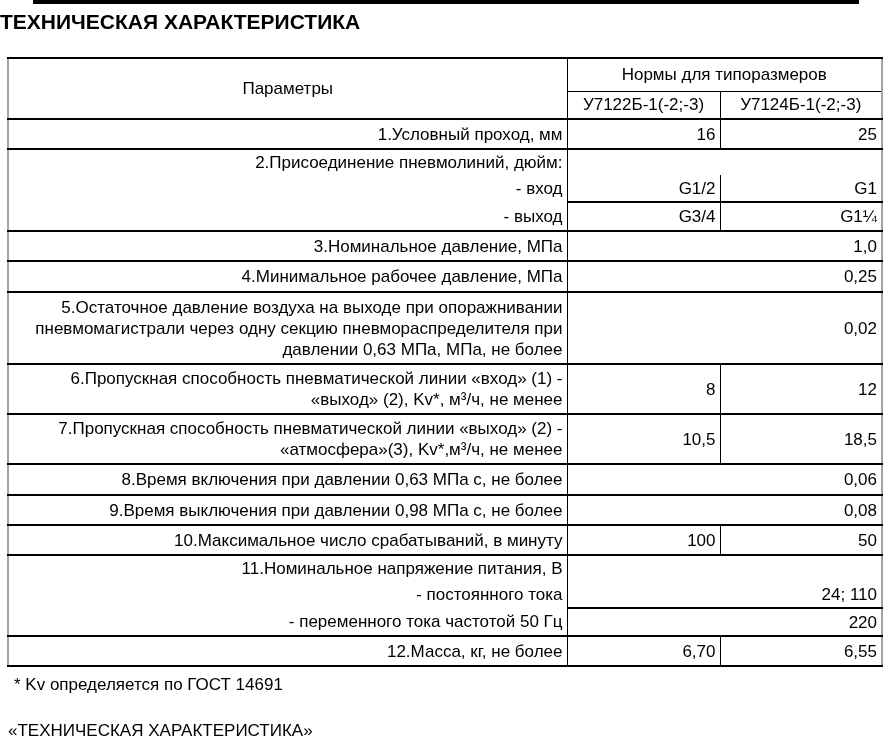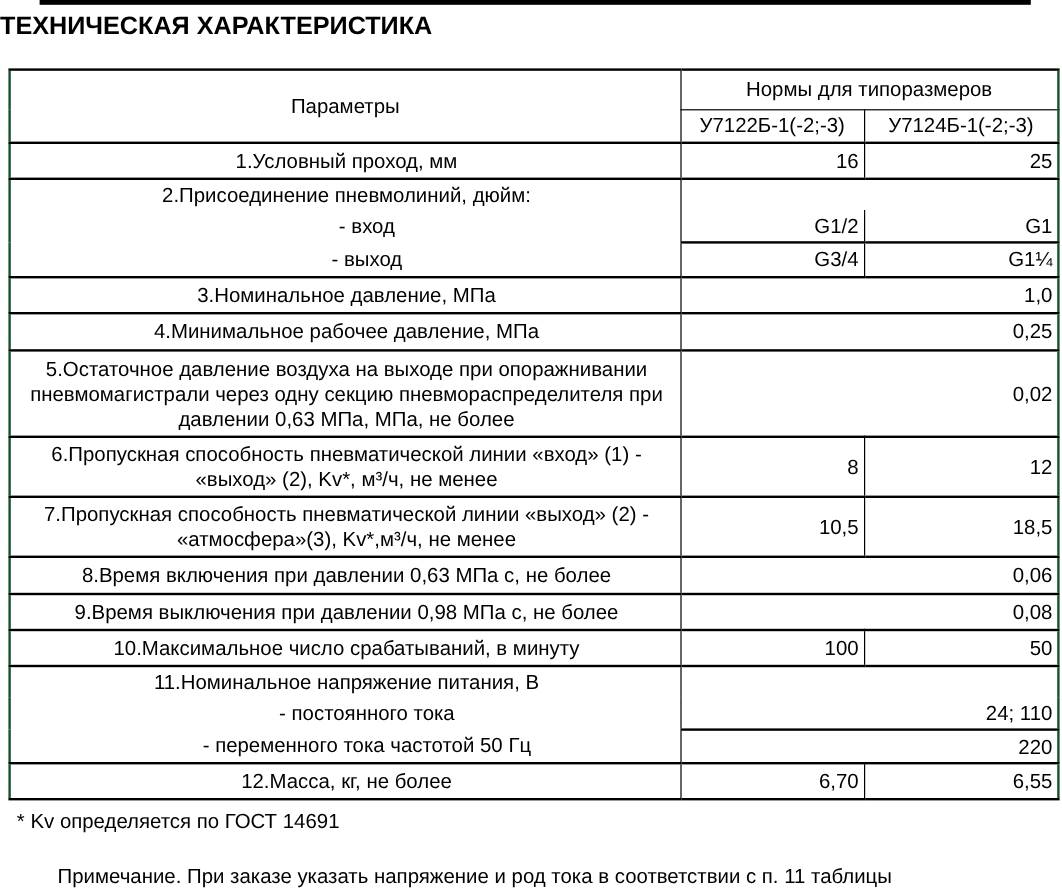--- a/index.html
+++ b/index.html
@@ -9,31 +9,31 @@
     font-family:"Liberation Sans", sans-serif; position:relative; overflow:hidden;
   }
   .topbar { position:absolute; top:0; left:33px; width:826px; height:4px; background:#000; }
   .title {
     font-size:21px; font-weight:bold; 
     margin:10px 0 23px 0; line-height:24px;
   }
   table.spec {
     border-collapse:collapse; table-layout:fixed;
     margin-left:7px; width:874px; font-size:17px; line-height:21px;
-    border:2px solid #14532d;
+    border:2px solid #a3a3a3;
     padding-left:12px;
   }
   th, td {
     border:2px solid #000; border-left-width:1px; border-right-width:1px;
     padding:1px 4px; vertical-align:middle; overflow:hidden;
   }
   th { font-weight:normal; text-align:center; padding:2px 4px; }
   th.norms { border-bottom-width:1px; }
   th.type  { border-top-width:1px; }
-  td.label { text-align:center; padding-left:6px; }
+  td.label { text-align:right; padding-left:6px; }
   td.sub   { padding-left:40px;margin-top:42px; }
   td.val   { text-align:right; }
   .bh { border-bottom-style:hidden; }
   .footnote { margin:8px 0 0 14px; font-size:17px; }
   .note { margin:25px 0 0 8px; font-size:17px; line-height:22px; }
   .note .l1 { display:block; text-indent:40px; }
   .note .l2 { display:block; }
 </style>
 </head>
 <body>
@@ -129,15 +129,14 @@
       <td class="label">12.Масса, кг, не более</td>
       <td class="val">6,70</td>
       <td class="val">6,55</td>
     </tr>
   </tbody>
 </table>
 
 <div class="footnote">* Kv определяется по ГОСТ 14691</div>
 
 <div class="note">
-  <span class="l1">Примечание. При заказе указать напряжение и род тока в соответствии с п. 11 таблицы</span>
   <span class="l2">«ТЕХНИЧЕСКАЯ ХАРАКТЕРИСТИКА»</span>
 </div>
 
 </body></html>

